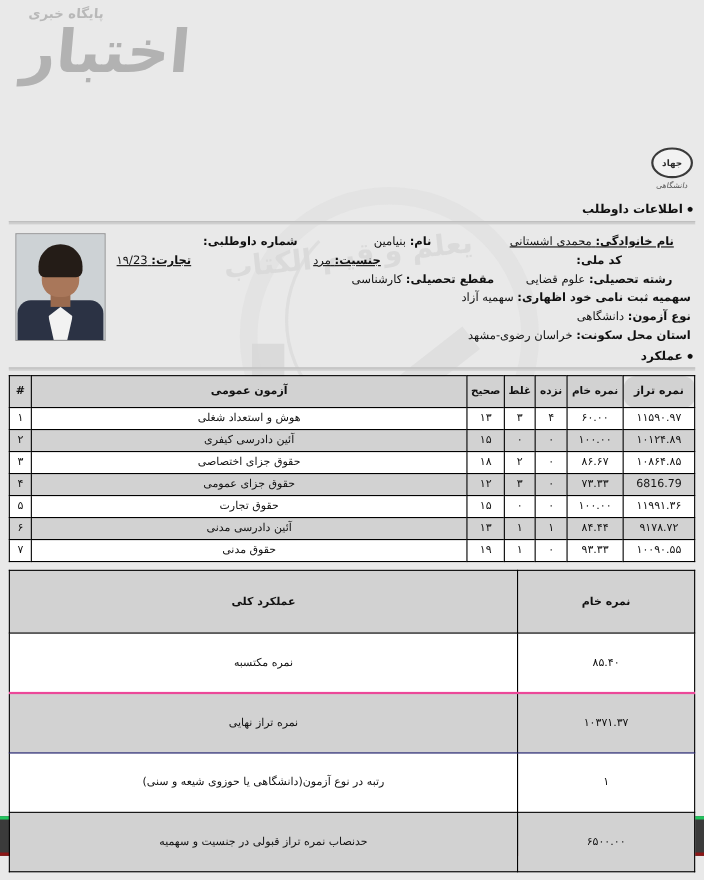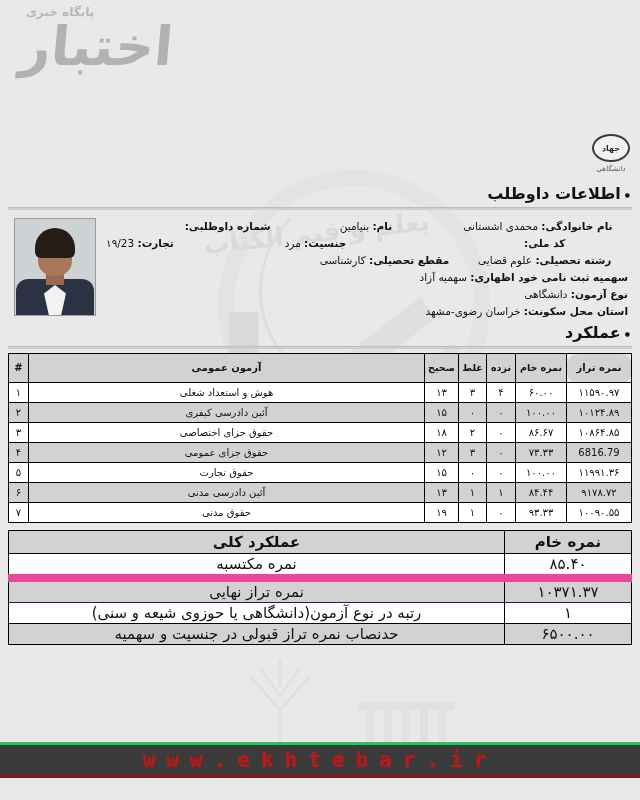--- a/index.html
+++ b/index.html
@@ -89,37 +89,37 @@
     font-size:7px;color:#555;text-align:center;margin-top:3px;
     transform:skewX(-10deg);letter-spacing:-.5px;white-space:nowrap;
   }
   .doc-title{
     flex:1;text-align:center;font-size:13.5px;font-weight:bold;color:#111;
     padding-left:40px;
   }
 
   
   .sec-head{
-    font-size:16px;font-weight:bold;color:#111;padding:4px 2px 3px 0;
+    font-size:11px;font-weight:bold;color:#111;padding:4px 2px 3px 0;
   }
   .sec-head::before{content:"\25CF";font-size:6px;vertical-align:middle;margin-left:4px;color:#111;}
   .rule{height:2px;background:#cfcfcf;border-top:1px solid #bdbdbd;margin:1px 0 4px;}
 
   
   .cand{display:flex;align-items:flex-start;gap:0;padding:4px 0 2px;}
   .cand-cols{
     flex:1;display:grid;grid-template-columns:1fr 1fr 1fr;
     column-gap:4px;row-gap:5px;padding-top:2px;
   }
   .field{font-size:10.5px;color:#111;white-space:nowrap;text-align:right;}
   .field .lbl{font-weight:bold;}
   .field .val{font-weight:normal;text-align:right;}
   .col-r{text-align:right;padding-right:4px;}
   .col-m{text-align:center;}
-  .col-l{text-align:left;padding-left:6px;}
+  .col-l{text-align:left;padding-left:6px;text-decoration:underline;}
   .wide{grid-column:1 / span 3;text-align:right;padding-right:4px;}
 
   .photo{
     width:80px;height:96px;border:1px solid #9a9a9a;background:#cfd3d6;
     position:relative;overflow:hidden;flex:0 0 auto;margin:0 4px 0 6px;
   }
   .ph-bg{position:absolute;inset:0;background:#cdd2d5;}
   .ph-hair{position:absolute;left:50%;top:9px;transform:translateX(-50%);
     width:40px;height:30px;background:#241c17;border-radius:20px 20px 6px 6px;}
   .ph-face{position:absolute;left:50%;top:15px;transform:translateX(-50%);
@@ -148,29 +148,29 @@
   .c-taraz{width:60px;border-radius:11px;}
   .c-kham{width:48px;}
   .c-nazade{width:26px;}
   .c-ghalat{width:25px;}
   .c-sahih{width:31px;}
   .c-name{text-align:center;font-weight:bold;}
   .c-idx{width:15px;}
 
   .t-sum{margin-top:7px;}
   .t-sum th,.t-sum td{
-    border:1px solid #000;font-size:15px;color:#111;
-    padding:1px;text-align:center;height:17px;
+    border:1px solid #000;font-size:10px;color:#111;
+    padding:18px;text-align:center;height:17px;
   }
   .t-sum thead th{background:#d2d2d2;font-weight:bold;height:20px;}
   .t-sum tbody tr:nth-child(odd) td{background:#ffffff;}
   .t-sum tbody tr:nth-child(even) td{background:#d2d2d2;}
   .t-sum .s-val{width:124px;}
   .t-sum .s-lbl{text-align:center;}
-  .t-sum tbody tr.hl td{border-top:8px solid #ec4899;border-bottom:1px solid #1c1c6e;margin-top:31px;}
+  .t-sum tbody tr.hl td{border-top:2px solid #ec4899;border-bottom:1px solid #1c1c6e;margin-top:31px;}
 
   
   .footer{
     position:absolute;left:0;right:0;bottom:22px;
     height:30px;background:#3b3b3b;border-top:3px solid #22c55e;border-bottom:3px solid #8c1616;
     display:flex;align-items:center;justify-content:center;
     direction:ltr;
   }
   .footer .url{
     color:#b51b1b;font-size:21px;font-weight:bold;letter-spacing:11px;

